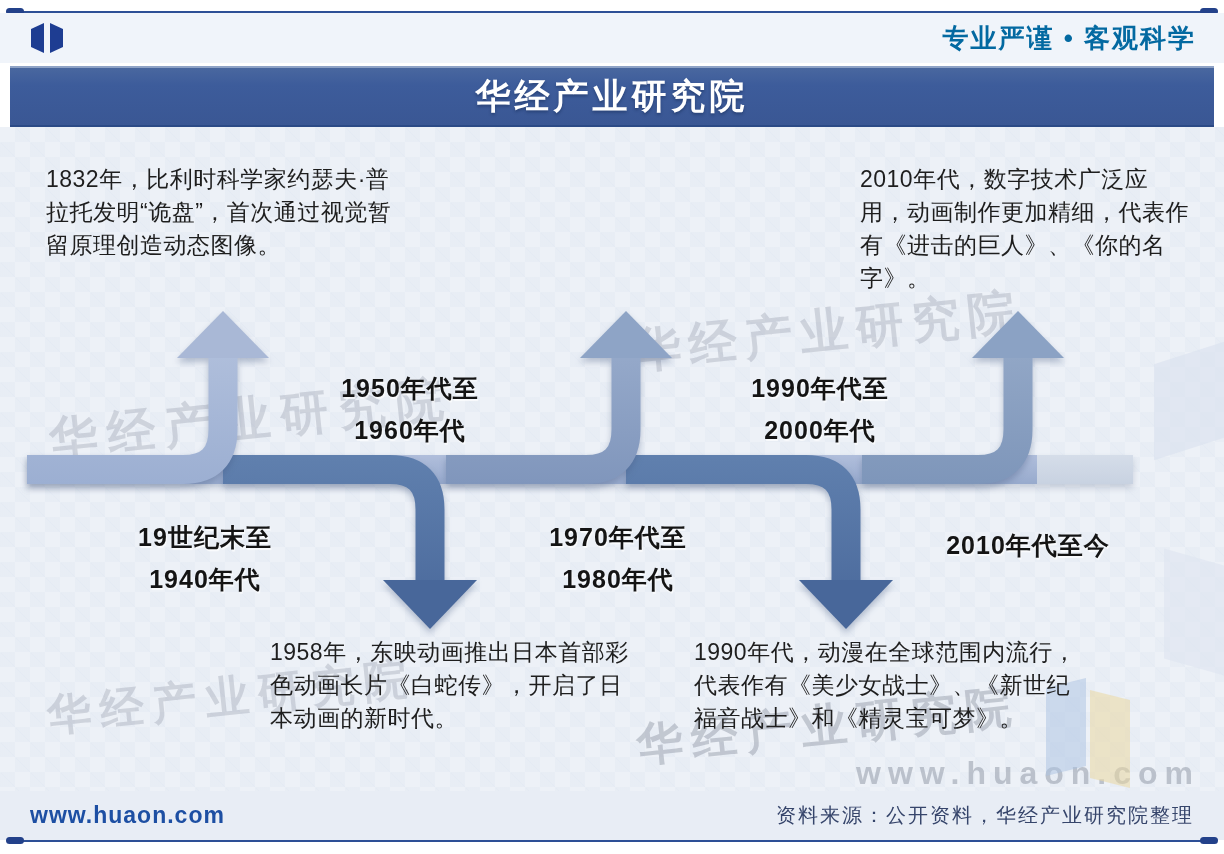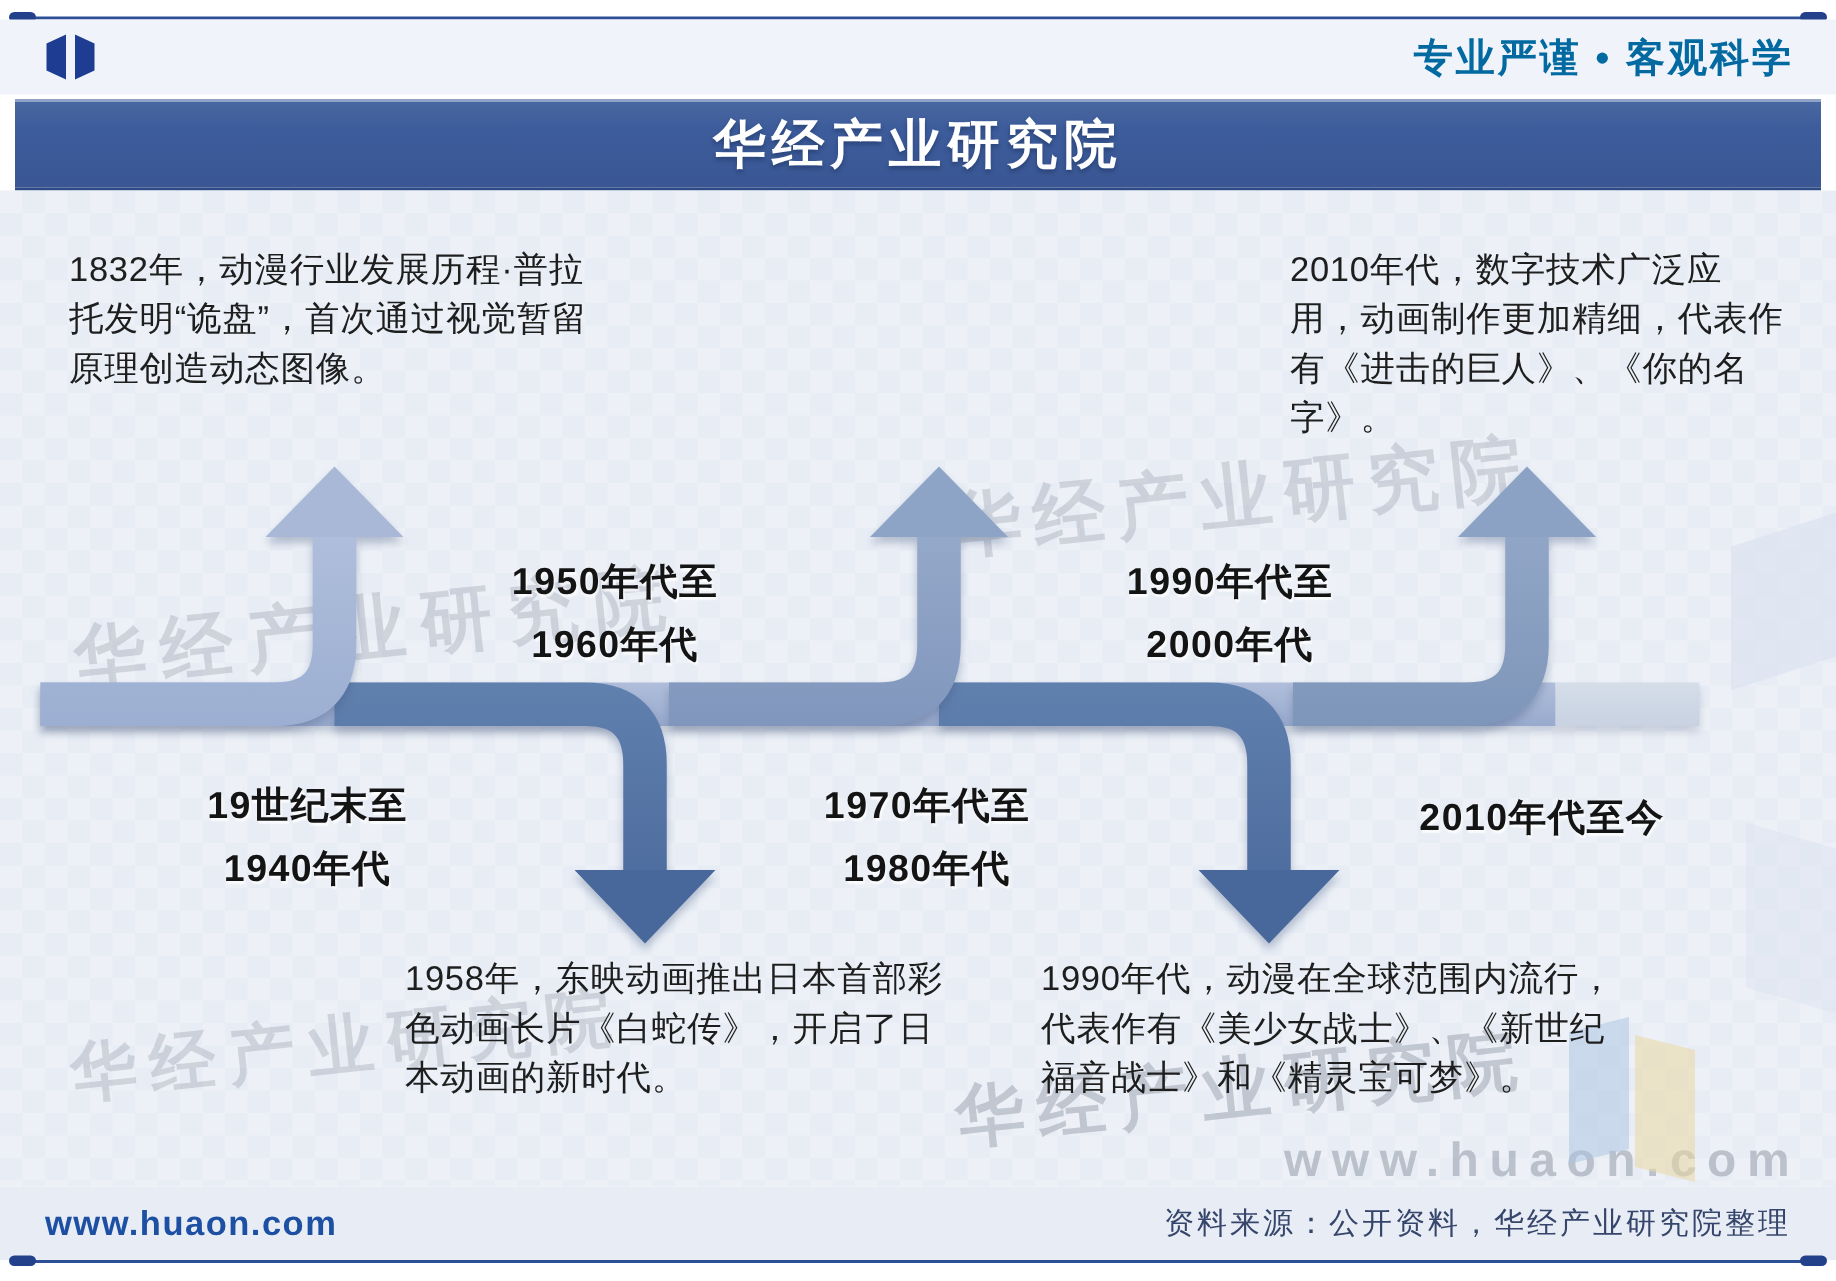--- a/index.html
+++ b/index.html
@@ -174,21 +174,21 @@
       <g class="shadowed">
         <path d="M 446 342.5 H 586 Q 626 342.5 626 302.5 V 231" fill="none" stroke="url(#gUp2)" stroke-width="29"></path>
         <polygon points="580,231 672,231 626,184" fill="#8ea4c6"></polygon>
       </g>
       <g class="shadowed">
         <path d="M 862 342.5 H 978 Q 1018 342.5 1018 302.5 V 231" fill="none" stroke="url(#gUp3)" stroke-width="29"></path>
         <polygon points="972,231 1064,231 1018,184" fill="#8ba2c4"></polygon>
       </g>
     </svg>
 
-    <div class="desc desc-1">1832年，动漫行业发展历程·普拉托发明“诡盘”，首次通过视觉暂留原理创造动态图像。</div>
+    <div class="desc desc-1">1832年，比利时科学家约瑟夫·普拉托发明“诡盘”，首次通过视觉暂留原理创造动态图像。</div>
     <div class="desc desc-5">2010年代，数字技术广泛应用，动画制作更加精细，代表作有《进击的巨人》、《你的名字》。</div>
 
     <div class="desc desc-2">1958年，东映动画推出日本首部彩色动画长片《白蛇传》，开启了日本动画的新时代。</div>
     <div class="desc desc-4">1990年代，动漫在全球范围内流行，代表作有《美少女战士》、《新世纪福音战士》和《精灵宝可梦》。</div>
 
     <div class="period-label lbl-1">19世纪末至
 1940年代</div>
     <div class="period-label lbl-2">1950年代至
 1960年代</div>
     <div class="period-label lbl-3">1970年代至

